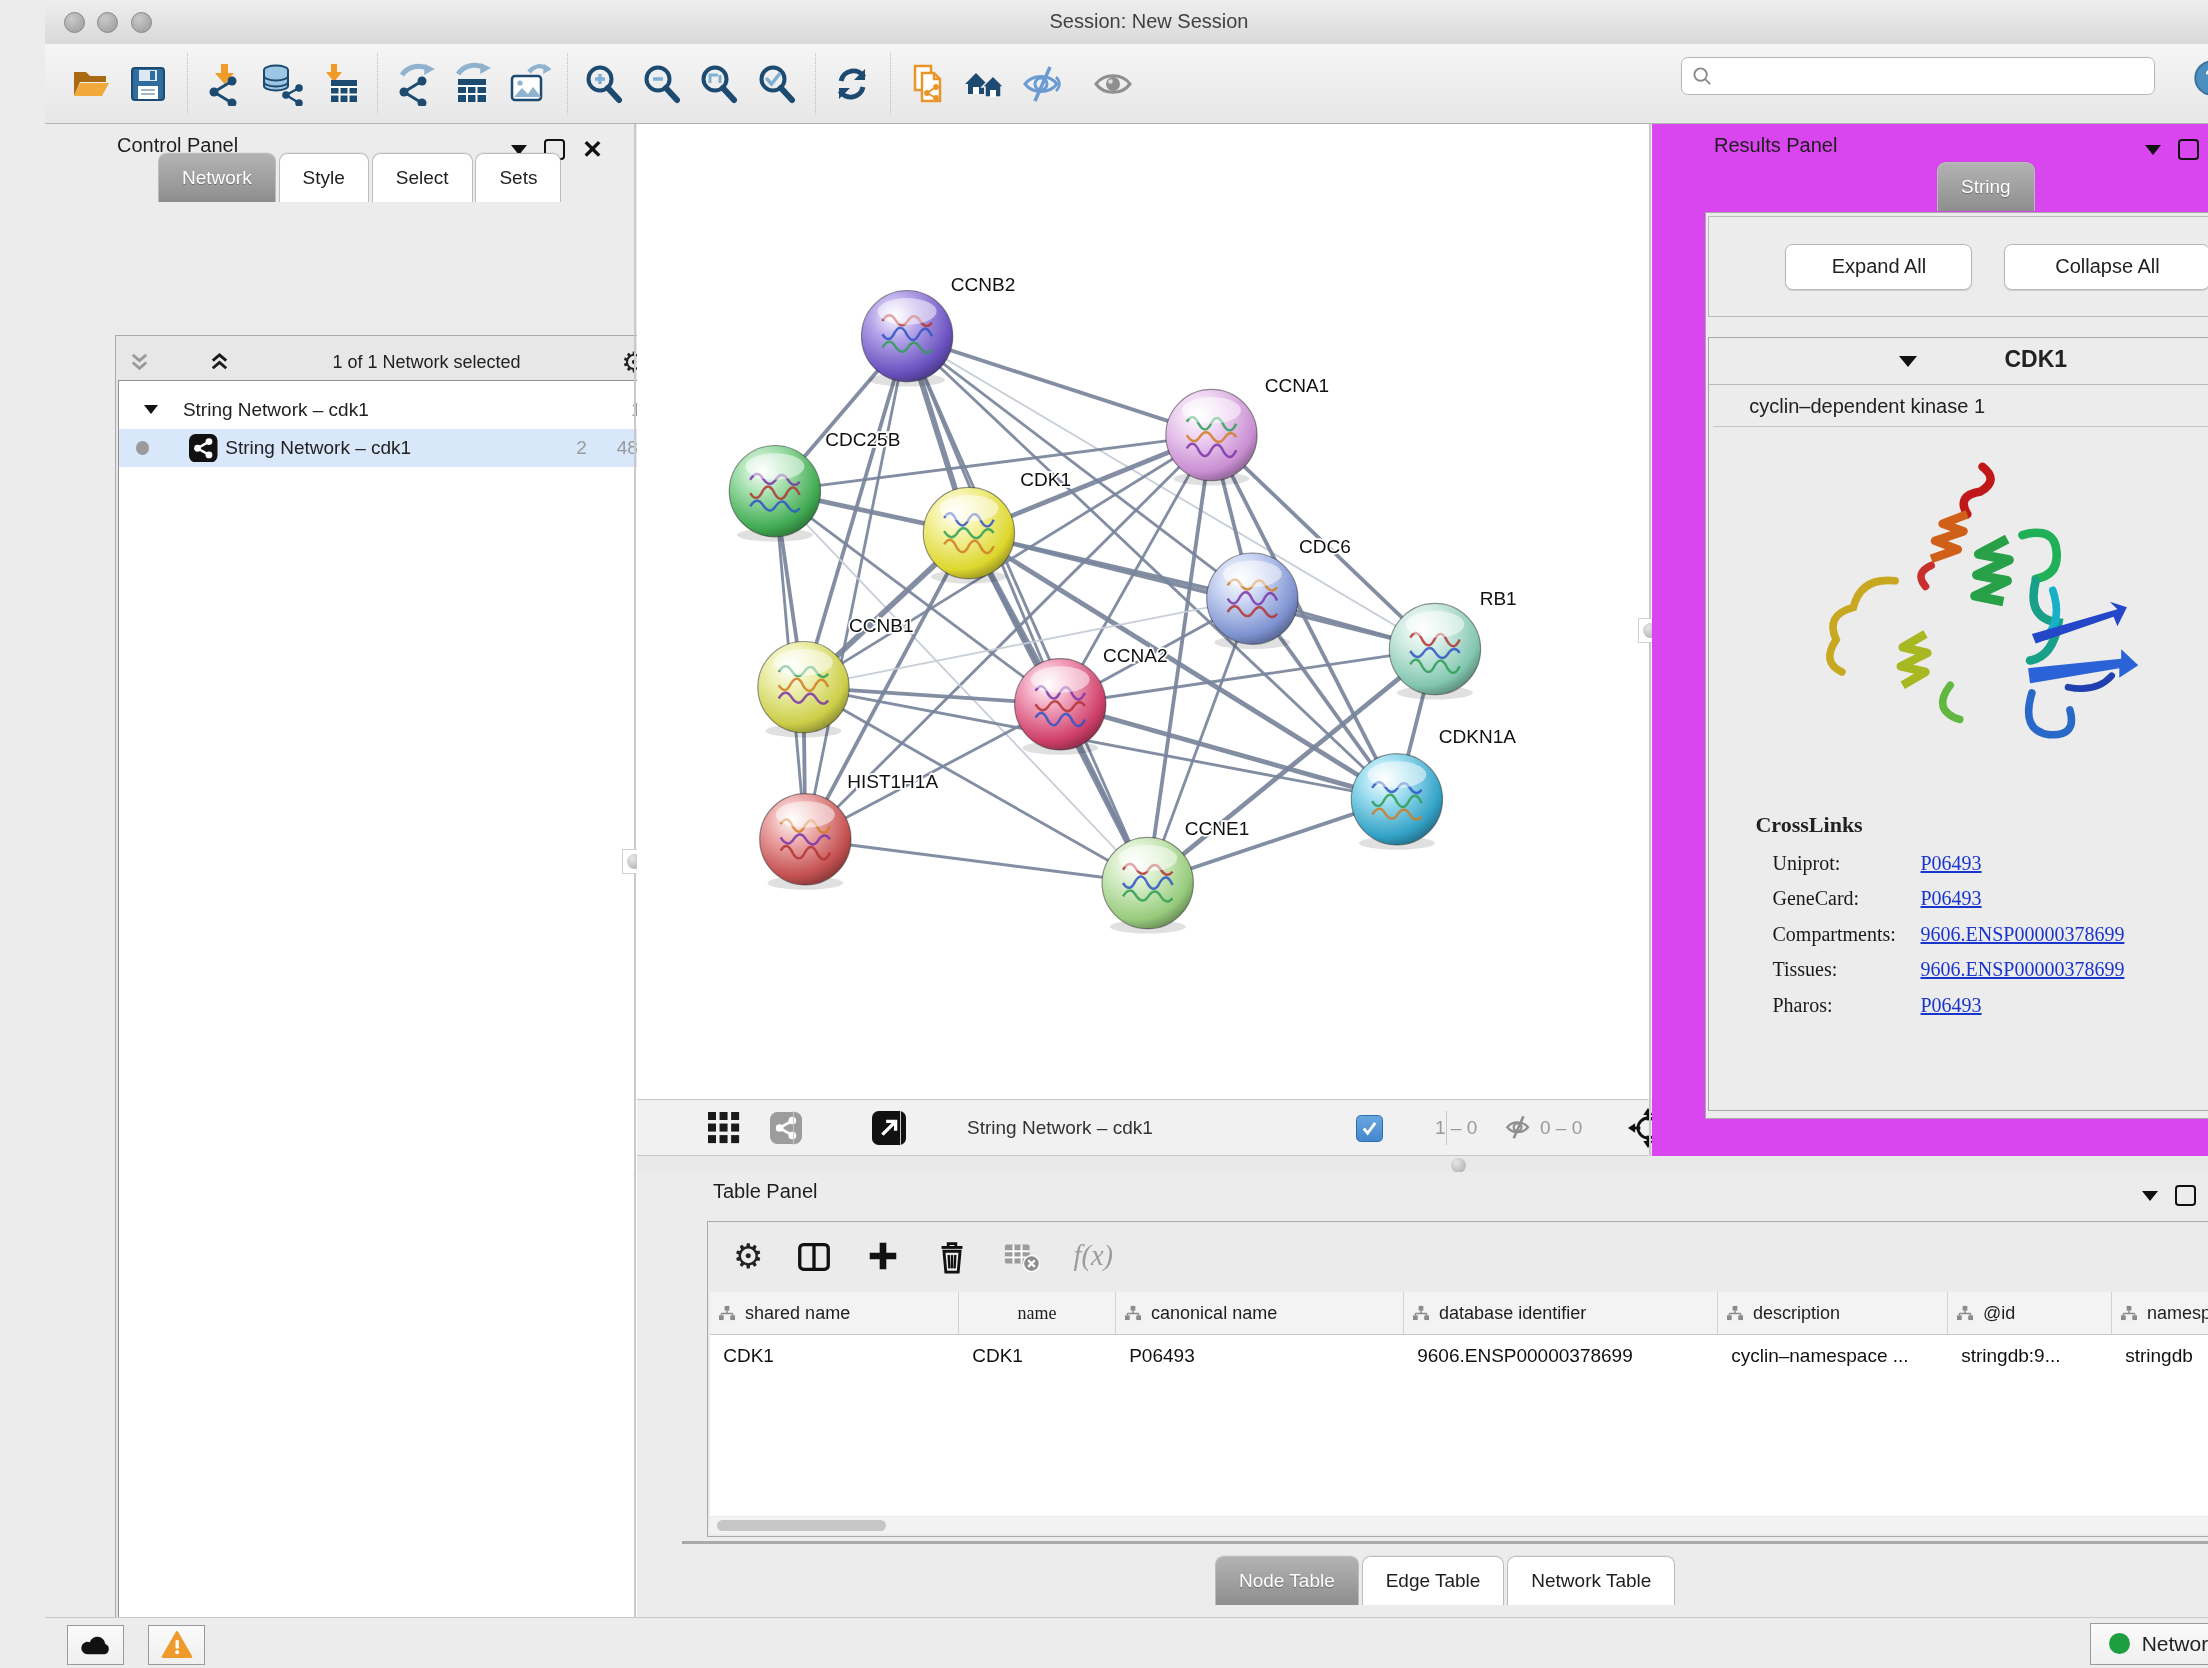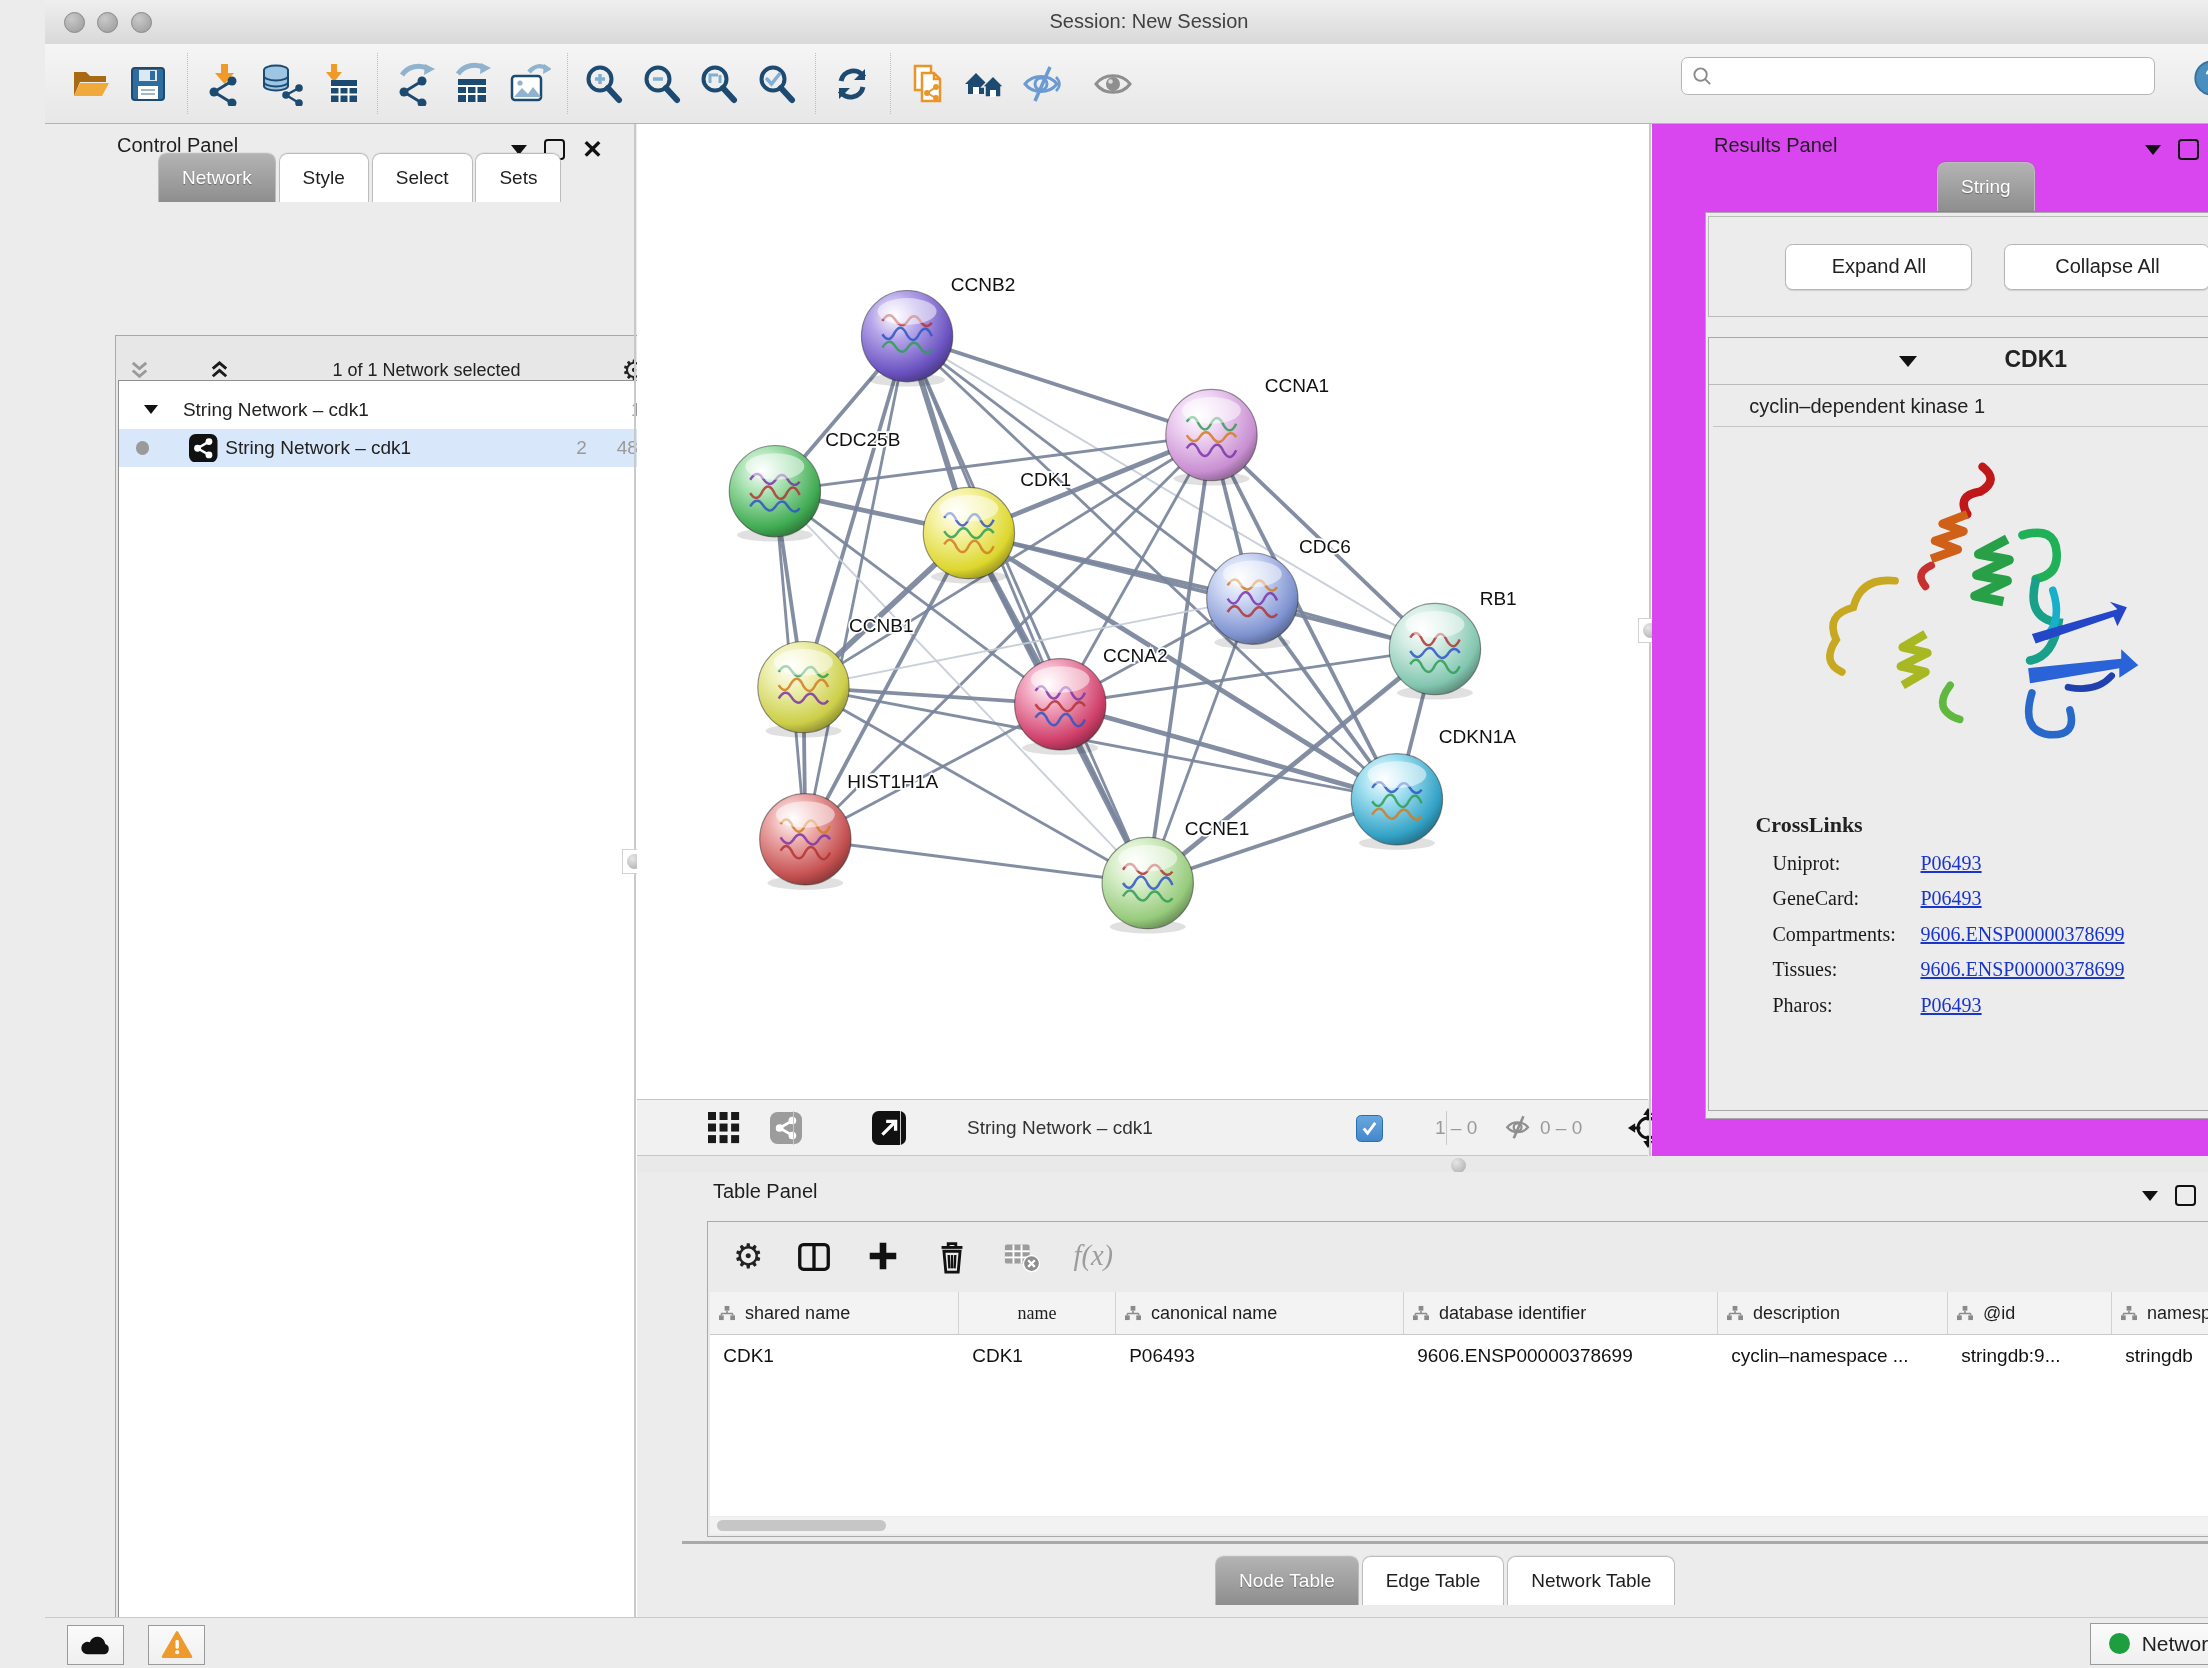--- a/index.html
+++ b/index.html
@@ -19,21 +19,21 @@
   
   .ptitle{font-size:20px;color:#1e1e1e;}
   .pctl{position:absolute;display:flex;align-items:center;gap:17px;}
   .tri-down{width:0;height:0;border-left:8.6px solid transparent;border-right:8.6px solid transparent;border-top:10.5px solid #111;}
   .sq{width:21px;height:21px;border:2.9px solid #111;border-radius:3.8px;box-sizing:border-box;}
   .xx{font-size:25px;font-weight:bold;color:#111;line-height:21px;}
   .tab{height:48px;background:#fff;border:1px solid #bcbcbc;border-bottom:none;border-radius:8.6px 8.6px 0 0;display:flex;align-items:center;justify-content:center;font-size:19px;color:#1e1e1e;padding:0 23px;margin-right:2.9px;box-shadow:0 -1px 1px rgba(0,0,0,0.06);}
   .tab.selected{background:linear-gradient(#b3b3b3,#8e8e8e);color:#fff;text-shadow:0 1px 1px rgba(0,0,0,0.35);}
   
   .cp-box{left:25px;top:211px;width:544px;height:1398px;background:#e7e7e7;border:1px solid #a9a9a9;}
-  .cp-head{position:absolute;left:0;top:12px;width:100%;height:44px;display:flex;align-items:center;gap:47px;}
+  .cp-head{position:absolute;left:0;top:4px;width:100%;height:44px;display:flex;align-items:center;gap:47px;}
   .cp-tree{position:absolute;left:1.9px;top:44px;width:538px;height:1351px;background:#fff;border:1px solid #8f8f8f;box-sizing:border-box;}
   .trow{position:absolute;left:0;width:100%;height:38px;display:flex;align-items:center;font-size:19px;}
   .count{color:#9a9a9a;}
   
   .canvas{left:592px;top:124px;width:1056px;height:975px;background:#ffffff;}
   .netbar{left:592px;top:1099px;width:1011px;height:57px;background:#f1f1f1;border-top:1px solid #c6c6c6;border-bottom:1px solid #c6c6c6;box-sizing:border-box;}
   .nbsep{position:absolute;top:11.4px;width:0;height:34px;border-left:1px solid #c9c9c9;}
   .chk{position:absolute;width:25px;height:25px;border-radius:4.8px;background:linear-gradient(#6aa7e0,#4387cc);border:1px solid #2f6cab;display:flex;align-items:center;justify-content:center;}
   
   .vline{background:#c9c9c9;}

